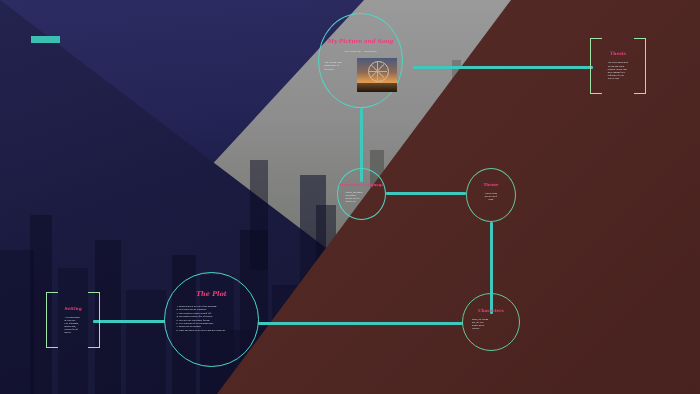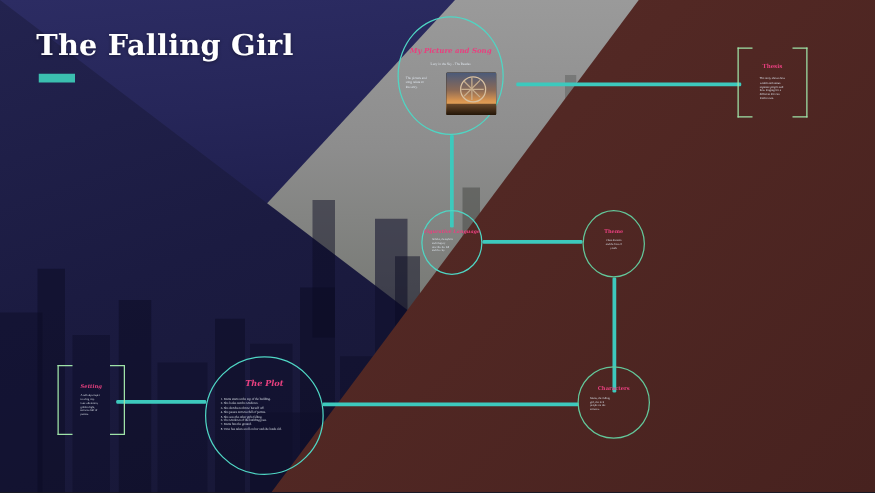--- a/index.html
+++ b/index.html
@@ -100,21 +100,20 @@
     <div class="city" style="left:272px;top:285px;width:36px;height:109px;"></div>
     <div class="city2" style="left:250px;top:160px;width:18px;height:110px;"></div>
     <div class="city" style="left:300px;top:175px;width:26px;height:130px;"></div>
     <div class="city2" style="left:316px;top:205px;width:20px;height:130px;"></div>
     <div class="city" style="left:200px;top:330px;width:120px;height:64px;"></div>
   </div>
 
   <div class="bg-maroon"></div>
 
   <div class="title-wrap">
-    <div class="doc-title">The Falling Girl</div>
     <div class="accent-bar"></div>
   </div>
 
   <div class="conn" style="left:413px;top:66px;width:180px;height:3.2px;"></div>
   <div class="conn" style="left:360px;top:108px;width:3.2px;height:74px;"></div>
   <div class="conn" style="left:386px;top:192px;width:80px;height:3.2px;"></div>
   <div class="conn" style="left:490px;top:222px;width:3.2px;height:92px;"></div>
   <div class="conn" style="left:258px;top:322px;width:205px;height:3.2px;"></div>
   <div class="conn" style="left:93px;top:320px;width:72px;height:3.2px;"></div>
 
@@ -186,21 +185,21 @@
         <div>A tall skyscraper</div>
         <div>in a big city.</div>
         <div>Late afternoon,</div>
         <div>golden light,</div>
         <div>terraces full of</div>
         <div>parties.</div>
       </div>
     </div>
   </div>
 
-  <div class="node circle c-teal" style="left:164px;top:285px;width:95px;height:95px;padding-top:17px;">
+  <div class="node circle c-teal" style="left:164px;top:272px;width:95px;height:95px;padding-top:17px;">
     <div class="n-title" style="font-size:6.5px;margin-bottom:7px;">The Plot</div>
     <div class="n-body" style="font-size:2.5px;width:70px;">
       <div>1. Marta starts at the top of the building.</div>
       <div>2. She looks out the windows.</div>
       <div>3. She decides to throw herself off.</div>
       <div>4. She passes terraces full of parties.</div>
       <div>5. She sees the other girls falling.</div>
       <div>6. The windows of the building pass.</div>
       <div>7. Marta hits the ground.</div>
       <div>8. Time has taken a toll on her and she lands old.</div>

